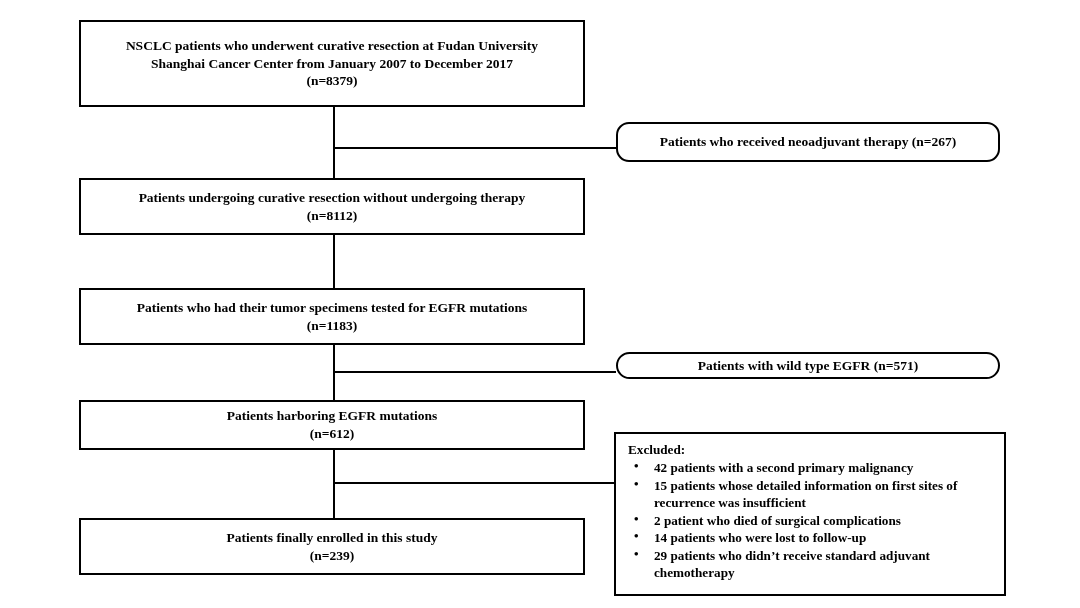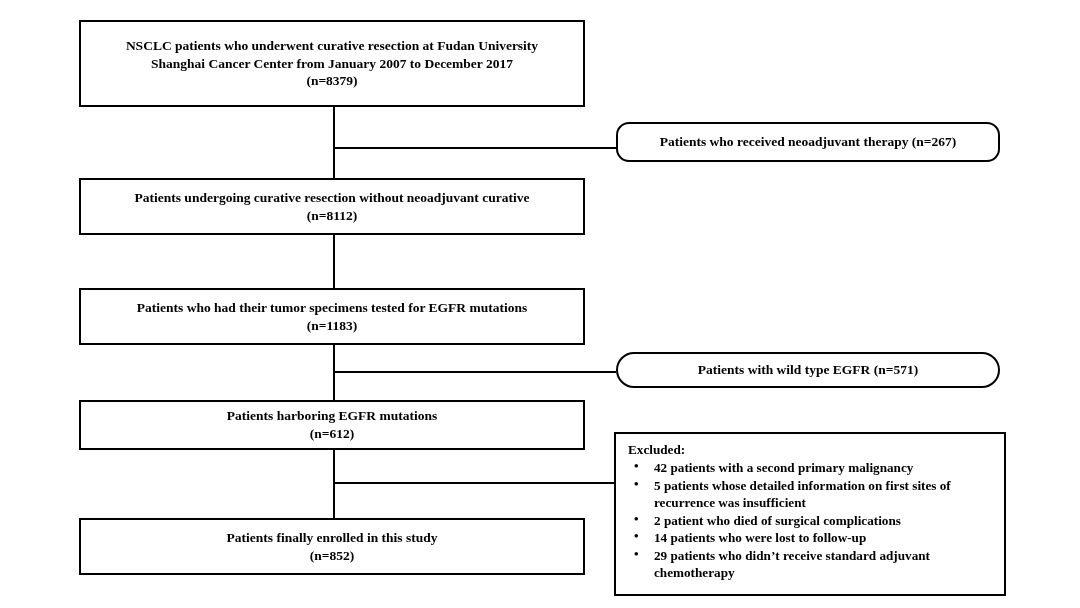--- a/index.html
+++ b/index.html
@@ -113,57 +113,57 @@
   <div class="vline" style="left:333px; top:450px; height:68px;"></div>
   <div class="hline" style="left:333px; top:482px; width:281px;"></div>
 
   <div class="box left-col" style="top:20px; height:87px;">
     <span class="line">NSCLC patients who underwent curative resection at Fudan University</span>
     <span class="line">Shanghai Cancer Center from January 2007 to December 2017</span>
     <span class="line">(n=8379)</span>
   </div>
 
   <div class="box left-col" style="top:178px; height:57px;">
-    <span class="line">Patients undergoing curative resection without neoadjuvant curative</span>
+    <span class="line">Patients undergoing curative resection without undergoing therapy</span>
     <span class="line">(n=8112)</span>
   </div>
 
   <div class="box left-col" style="top:288px; height:57px;">
     <span class="line">Patients who had their tumor specimens tested for EGFR mutations</span>
     <span class="line">(n=1183)</span>
   </div>
 
   <div class="box left-col" style="top:400px; height:50px;">
     <span class="line">Patients harboring EGFR mutations</span>
     <span class="line">(n=612)</span>
   </div>
 
   <div class="box left-col" style="top:518px; height:57px;">
     <span class="line">Patients finally enrolled in this study</span>
-    <span class="line">(n=852)</span>
+    <span class="line">(n=239)</span>
   </div>
 
   <div class="box side" style="top:122px; height:40px;border-radius:13px;">
     <span class="line">Patients who received neoadjuvant therapy (n=267)</span>
   </div>
 
-  <div class="box side" style="top:352px; height:36px;border-radius:18px;">
+  <div class="box side" style="top:352px; height:27px;border-radius:18px;">
     <span class="line">Patients with wild type EGFR (n=571)</span>
   </div>
 
   <div class="box excluded">
     <span class="excl-title">Excluded:</span>
     <ul class="excl-list">
       <li>
         <span class="bullet">•</span>
         <span>42 patients with a second primary malignancy</span>
       </li>
       <li>
         <span class="bullet">•</span>
-        <span>5 patients whose detailed information on first sites of recurrence was insufficient</span>
+        <span>15 patients whose detailed information on first sites of recurrence was insufficient</span>
       </li>
       <li>
         <span class="bullet">•</span>
         <span>2 patient who died of surgical complications</span>
       </li>
       <li>
         <span class="bullet">•</span>
         <span>14 patients who were lost to follow-up</span>
       </li>
       <li>

